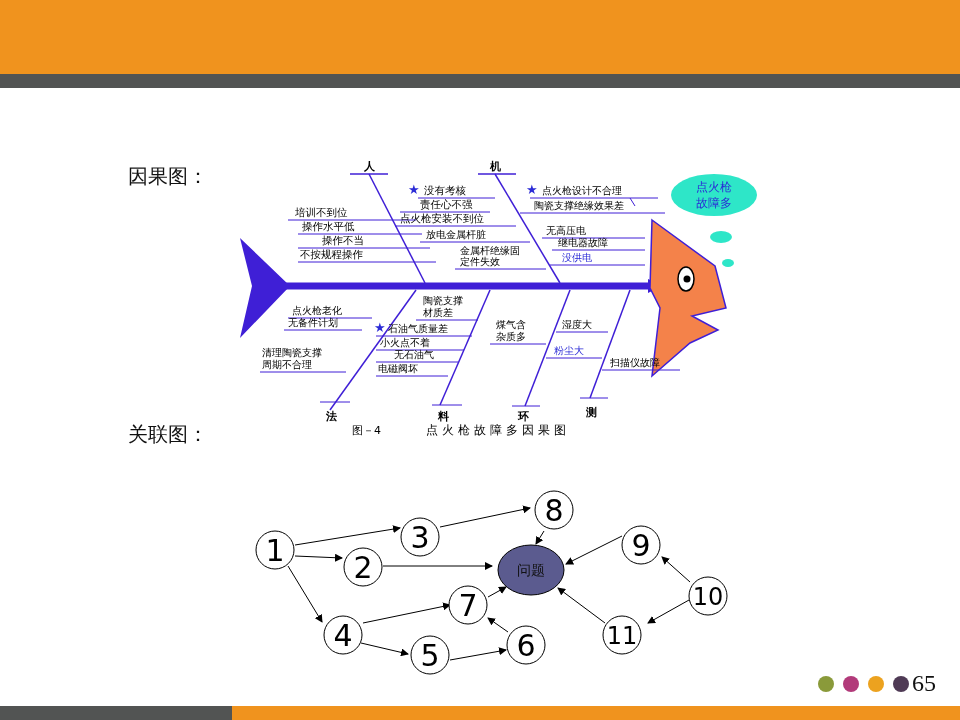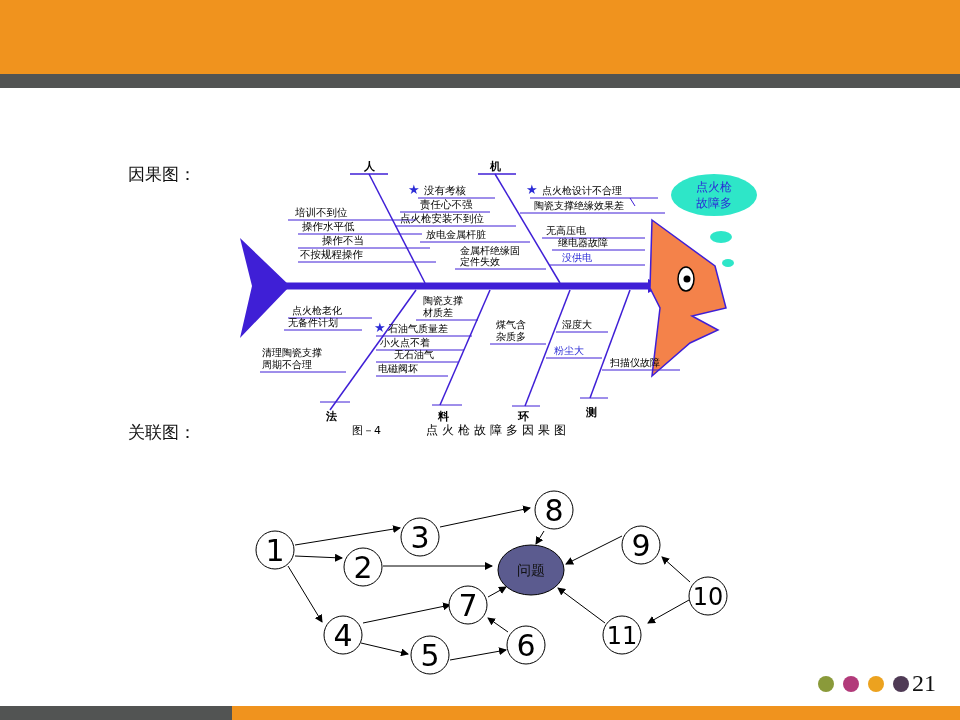--- a/index.html
+++ b/index.html
@@ -1,21 +1,21 @@
 <!DOCTYPE html>
 <html><head>
 <meta charset="utf-8">
 <style>
   html,body{margin:0;padding:0;}
   body{width:960px;height:720px;position:relative;overflow:hidden;background:#fff;font-family:"DejaVu Serif",serif;}
   .top-bar{position:absolute;left:0;top:0;width:960px;height:74px;background:#f0931e;}
   .top-strip{position:absolute;left:0;top:74px;width:960px;height:14px;background:#525453;}
   .bottom-dark{position:absolute;left:0;top:706px;width:232px;height:14px;background:#525453;}
   .bottom-orange{position:absolute;left:232px;top:706px;width:728px;height:14px;background:#f0931e;}
-  .section-label{position:absolute;font-family:"DejaVu Serif",serif;font-size:17px;color:#111;}
+  .section-label{position:absolute;font-family:"DejaVu Serif",serif;font-size:20px;color:#111;}
   .fishbone{position:absolute;left:240px;top:158px;width:530px;height:285px;}
   .relation{position:absolute;left:250px;top:480px;width:480px;height:200px;}
   .dots{position:absolute;left:818px;top:676px;display:flex;gap:9px;}
   .dot{width:16px;height:16px;border-radius:50%;}
   .page-num{position:absolute;left:912px;top:670px;font-family:"Liberation Serif",serif;font-size:24px;color:#111;}
   svg text{font-family:"DejaVu Sans",sans-serif;}
 </style>
 </head>
 <body>
 
@@ -217,16 +217,16 @@
       </g>
   </g>
 </svg>
 
 <div class="dots">
   <div class="dot" style="background:#8a9a3a"></div>
   <div class="dot" style="background:#b23a7a"></div>
   <div class="dot" style="background:#eca21f"></div>
   <div class="dot" style="background:#4f3a55"></div>
 </div>
-<div class="page-num">21</div>
+<div class="page-num">65</div>
 
 <div class="bottom-dark"></div>
 <div class="bottom-orange"></div>
 
 </body></html>

